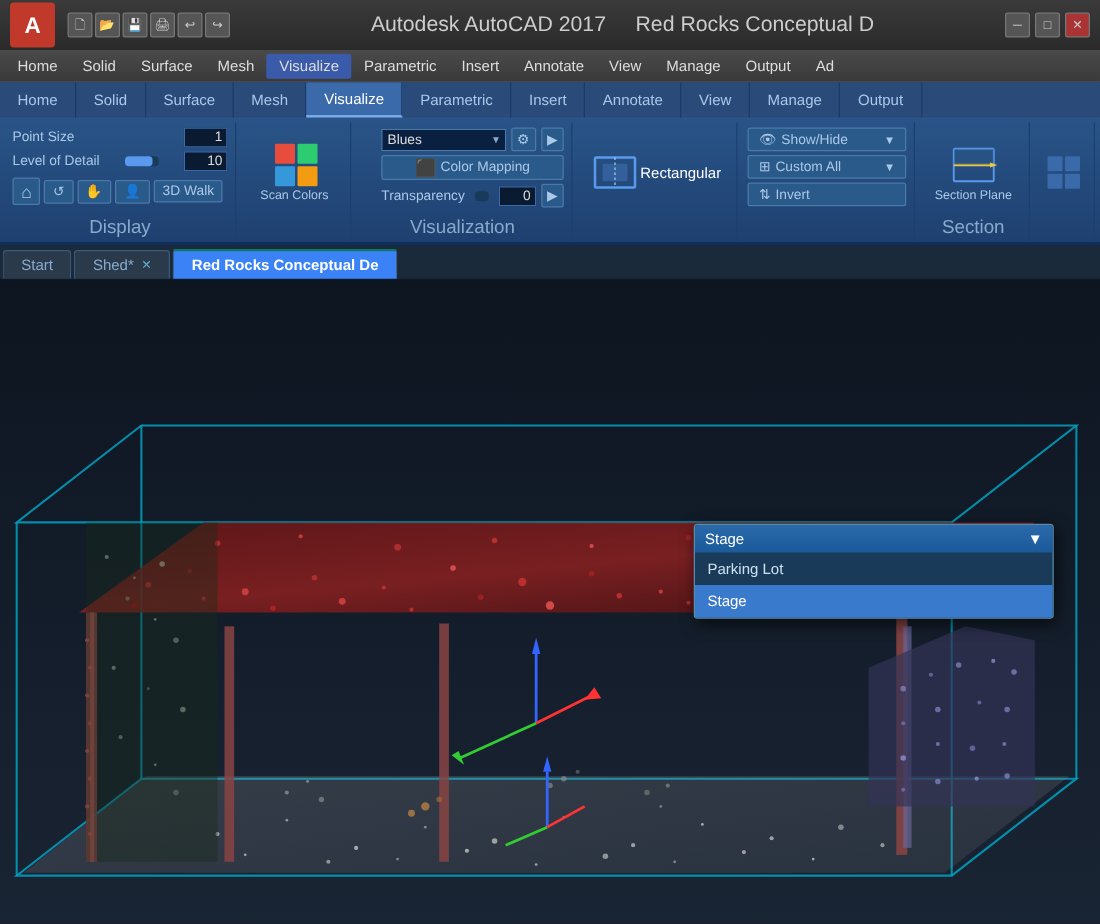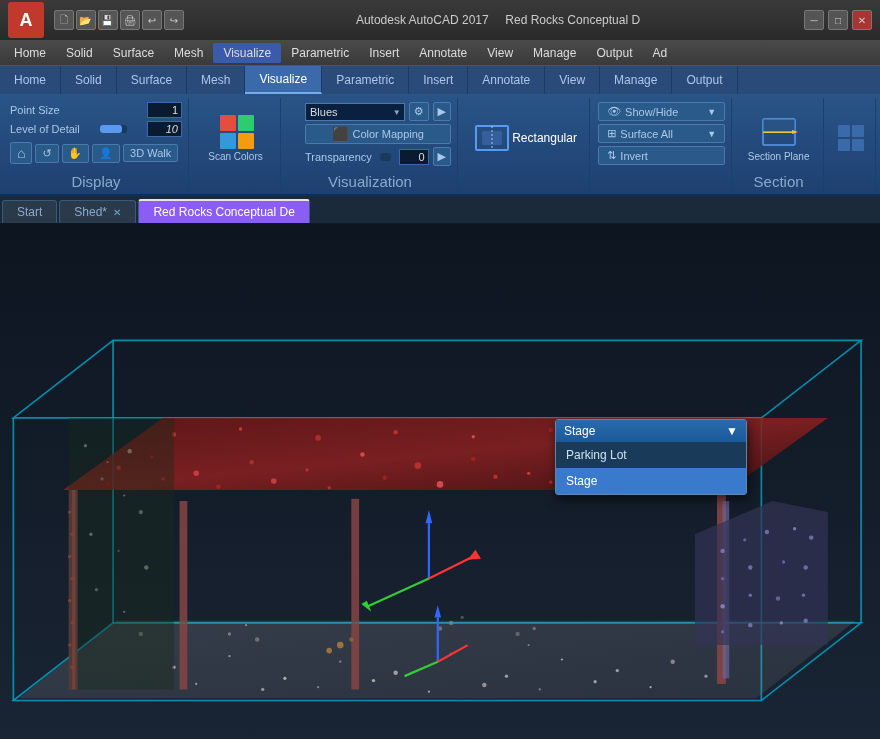--- a/index.html
+++ b/index.html
@@ -29,21 +29,21 @@
     }
     .title-btn {
       width: 20px; height: 20px;
       background: #555;
       border: 1px solid #777;
       border-radius: 2px;
       display: flex; align-items: center; justify-content: center;
       font-size: 10px; color: #ccc; cursor: pointer;
     }
     #title-text {
-      flex: 1; text-align: center; color: #ccc; font-size: 12px;
+      flex: 1; text-align: center; color: #ccc; font-size: 17px;
     }
 
     
     #menu-bar {
       height: 26px;
       background: linear-gradient(to bottom, #4a4a4a, #3a3a3a);
       display: flex;
       align-items: center;
       padding: 0 4px;
       border-bottom: 1px solid #555;
@@ -188,23 +188,24 @@
       font-size: 12px;
       cursor: pointer;
       border-top: 1px solid #3a5a7a;
       border-right: 1px solid #3a5a7a;
       border-left: 1px solid #3a5a7a;
       margin-right: 2px;
       border-radius: 3px 3px 0 0;
       display: flex; align-items: center; gap: 6px;
     }
     .doc-tab.active {
-      background: #8b5cf6;
+      background: #3b82f6;
       color: white;
-      border-top: 2px solid #e5e5e5;
+      border-top: 2px solid #0f766e;
+      font-weight: bold;
     }
     .tab-close {
       font-size: 10px; color: #66aacc; cursor: pointer;
     }
 
     
     #viewport {
       position: relative;
       flex: 1;
       background: #0d1520;
@@ -219,21 +220,21 @@
 
     
     #dropdown-overlay {
       position: absolute;
       top: 195px;
       left: 555px;
       z-index: 100;
       background: #1a3a5a;
       border: 1px solid #5a8aaa;
       border-radius: 3px;
-      width: 192px;
+      width: 288px;
       box-shadow: 2px 4px 12px rgba(0,0,0,0.6);
     }
     #dropdown-header {
       display: flex; align-items: center; justify-content: space-between;
       background: linear-gradient(to bottom, #2a6aaa, #1a5a9a);
       padding: 4px 8px;
       border-radius: 3px 3px 0 0;
     }
     #dropdown-header span {
       color: white; font-size: 12px;
@@ -349,21 +350,21 @@
       <div class="ribbon-group-content">
         <div class="input-row">
           <span class="input-label">Point Size</span>
           <input class="input-field" value="1" style="width: 35px;">
         </div>
         <div class="input-row">
           <span class="input-label">Level of Detail</span>
           <div style="flex:1;background:#1a3a5a;height:8px;border-radius:3px;position:relative;margin:0 4px;">
             <div style="width:80%;height:100%;background:#5a9aee;border-radius:3px;"></div>
           </div>
-          <input class="input-field" value="10" style="width: 35px; font-style: italic;">
+          <input class="input-field" value="10" style="width: 35px;">
         </div>
         <div class="nav-buttons">
           <div class="nav-btn" style="font-size:14px;">⌂</div>
           <div class="nav-btn">↺</div>
           <div class="nav-btn">✋</div>
           <div class="nav-btn">👤</div>
           <div class="nav-btn">
             <span>3D Walk</span>
           </div>
         </div>
@@ -436,21 +437,21 @@
 
     <div class="ribbon-group" id="group-showhide" style="min-width:140px;">
       <div class="ribbon-group-content">
         <div class="showhide-btn">
           <span>👁</span>
           <span>Show/Hide</span>
           <span style="margin-left:auto;font-size:9px;">▼</span>
         </div>
         <div class="showhide-btn">
           <span>⊞</span>
-          <span>Surface All</span>
+          <span>Custom All</span>
           <span style="margin-left:auto;font-size:9px;">▼</span>
         </div>
         <div class="showhide-btn">
           <span>⇅</span>
           <span>Invert</span>
         </div>
       </div>
       <div class="ribbon-group-label" style="visibility:hidden;">_</div>
     </div>
 

